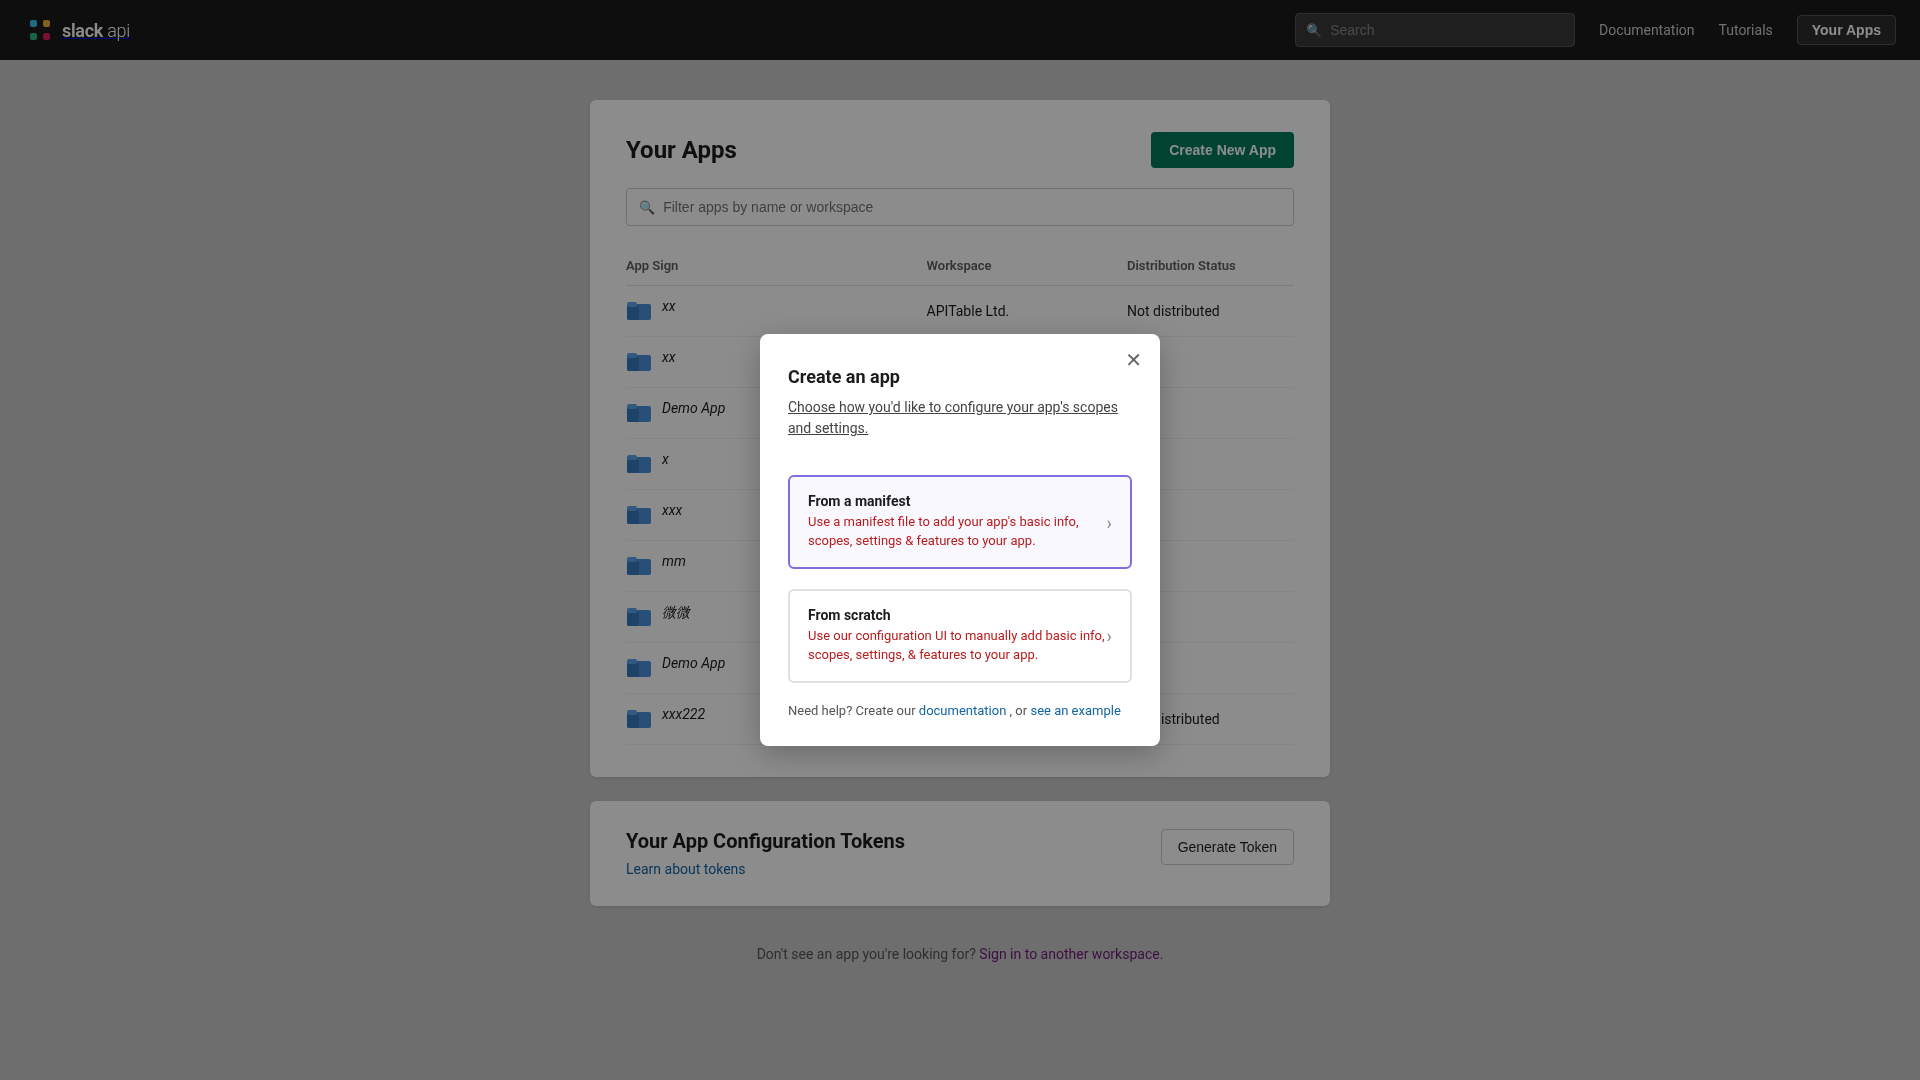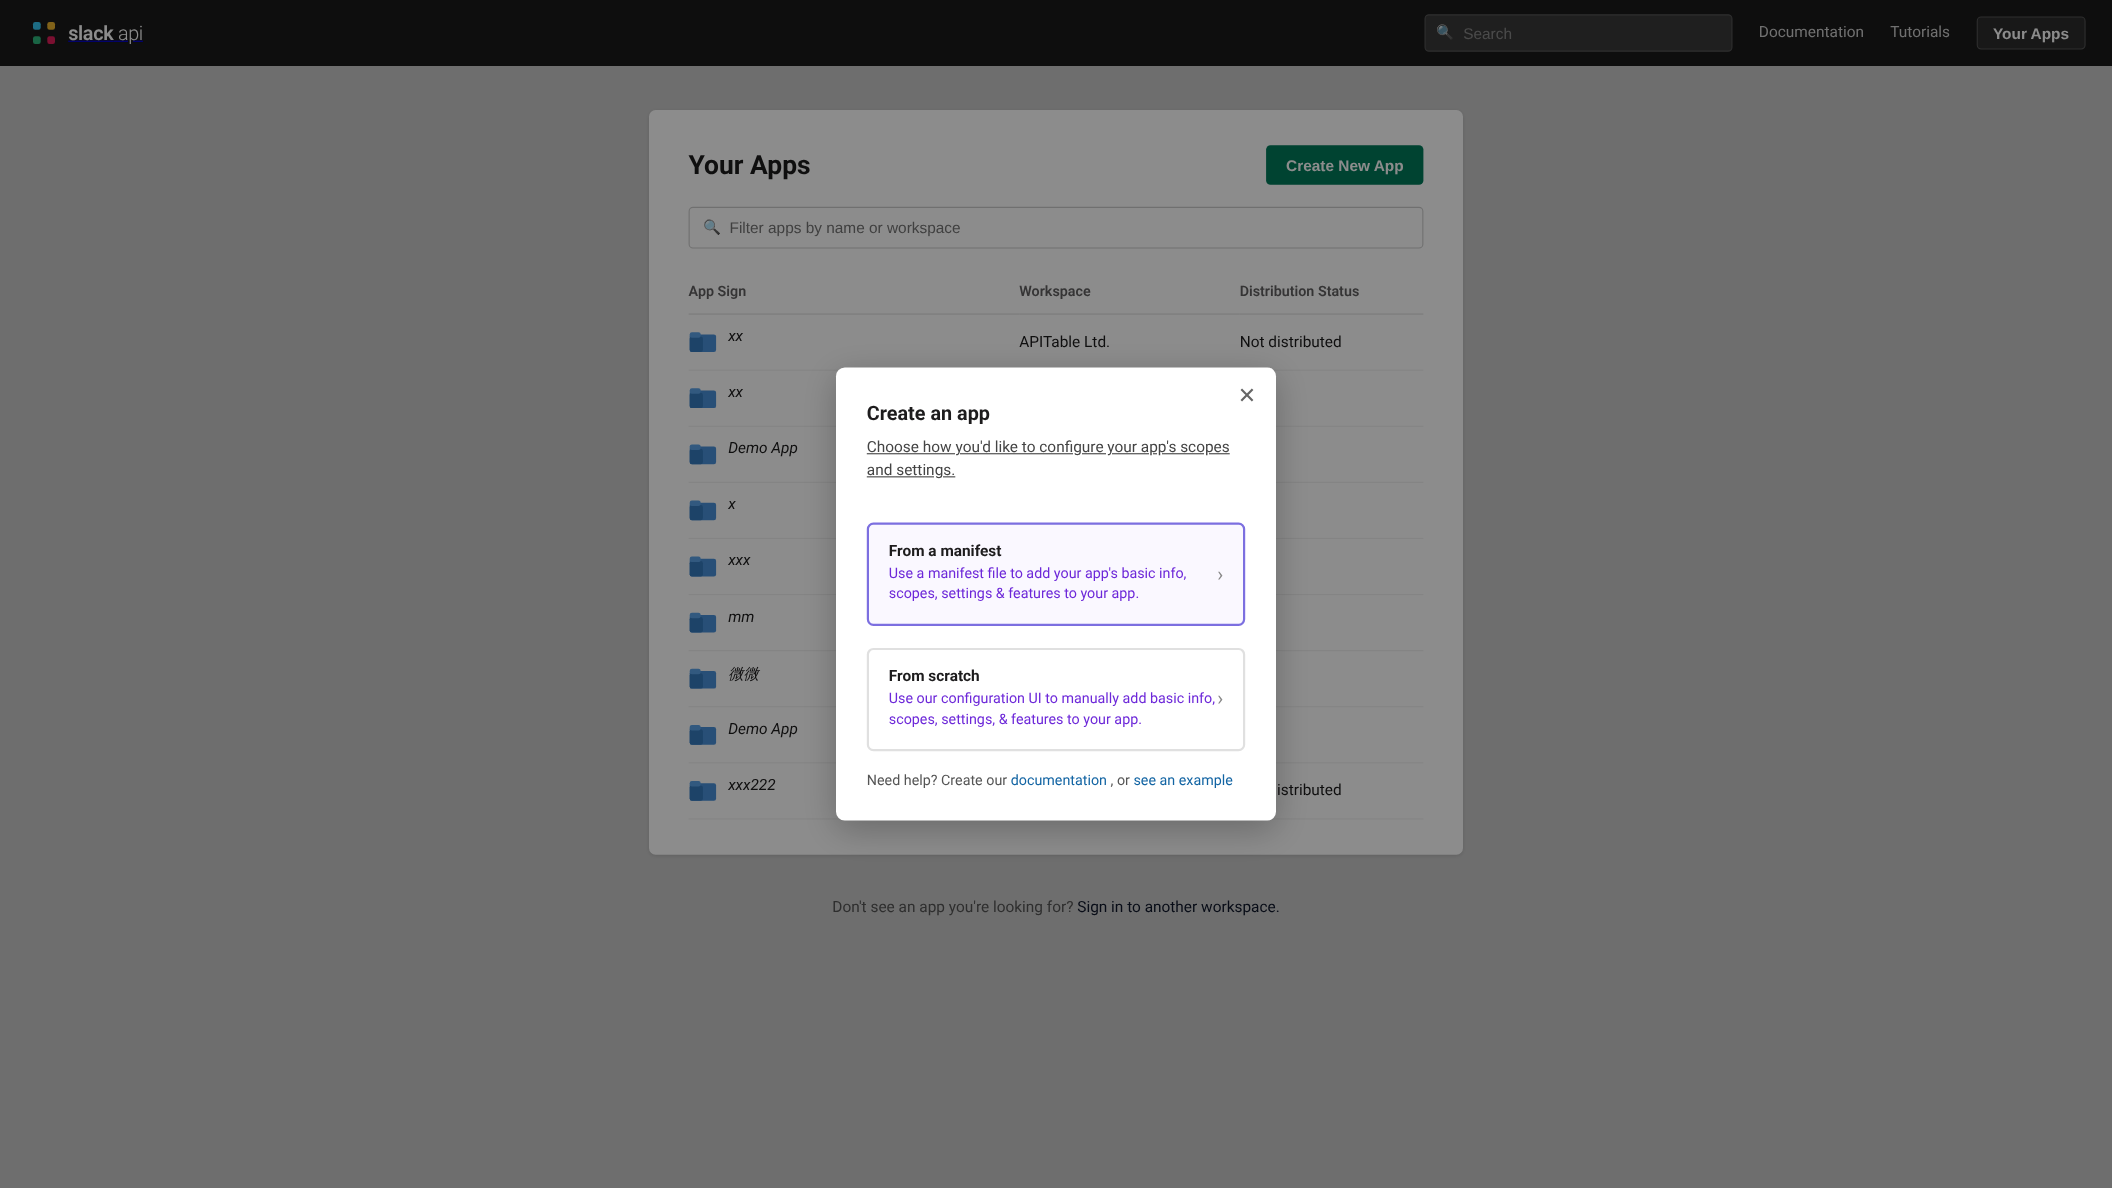--- a/index.html
+++ b/index.html
@@ -209,21 +209,21 @@
     }
 
     
     .footer-text {
       text-align: center;
       margin-top: 40px;
       font-size: 14px;
       color: #555;
     }
     .footer-text a {
-      color: #0f172a;
+      color: #701a75;
       text-decoration: none;
     }
 
     
     .modal-overlay {
       position: fixed;
       top: 0; left: 0; right: 0; bottom: 0;
       background: rgba(0,0,0,0.45);
       display: flex;
       align-items: center;
@@ -279,21 +279,21 @@
       background: #faf8ff;
     }
     .option-card-content {}
     .option-card-title {
       font-size: 14px;
       font-weight: 700;
       margin-bottom: 4px;
     }
     .option-card-desc {
       font-size: 13px;
-      color: #6d28d9;
+      color: #b91c1c;
       line-height: 1.45;
     }
     .chevron-right {
       color: #888;
       font-size: 18px;
       flex-shrink: 0;
     }
 
     .modal-help {
       font-size: 13px;
@@ -485,20 +485,27 @@
           <span>xxx222</span>
         </div>
       </td>
       <td class="col-workspace">xxx</td>
       <td class="col-status">Not distributed</td>
     </tr>
         </tbody>
     </table>
   </div>
 
+  <div class="tokens-card">
+    <div class="tokens-info">
+      <h2>Your App Configuration Tokens</h2>
+      <a href="#">Learn about tokens</a>
+    </div>
+    <button class="btn-generate">Generate Token</button>
+  </div>
 
   <div class="footer-text">
     <span>Don't see an app you're looking for?</span>
     <a href="#">Sign in to another workspace.</a>
   </div>
 </div>
 
 <div class="modal-overlay">
   <div class="modal">
     <button class="modal-close">✕</button>

